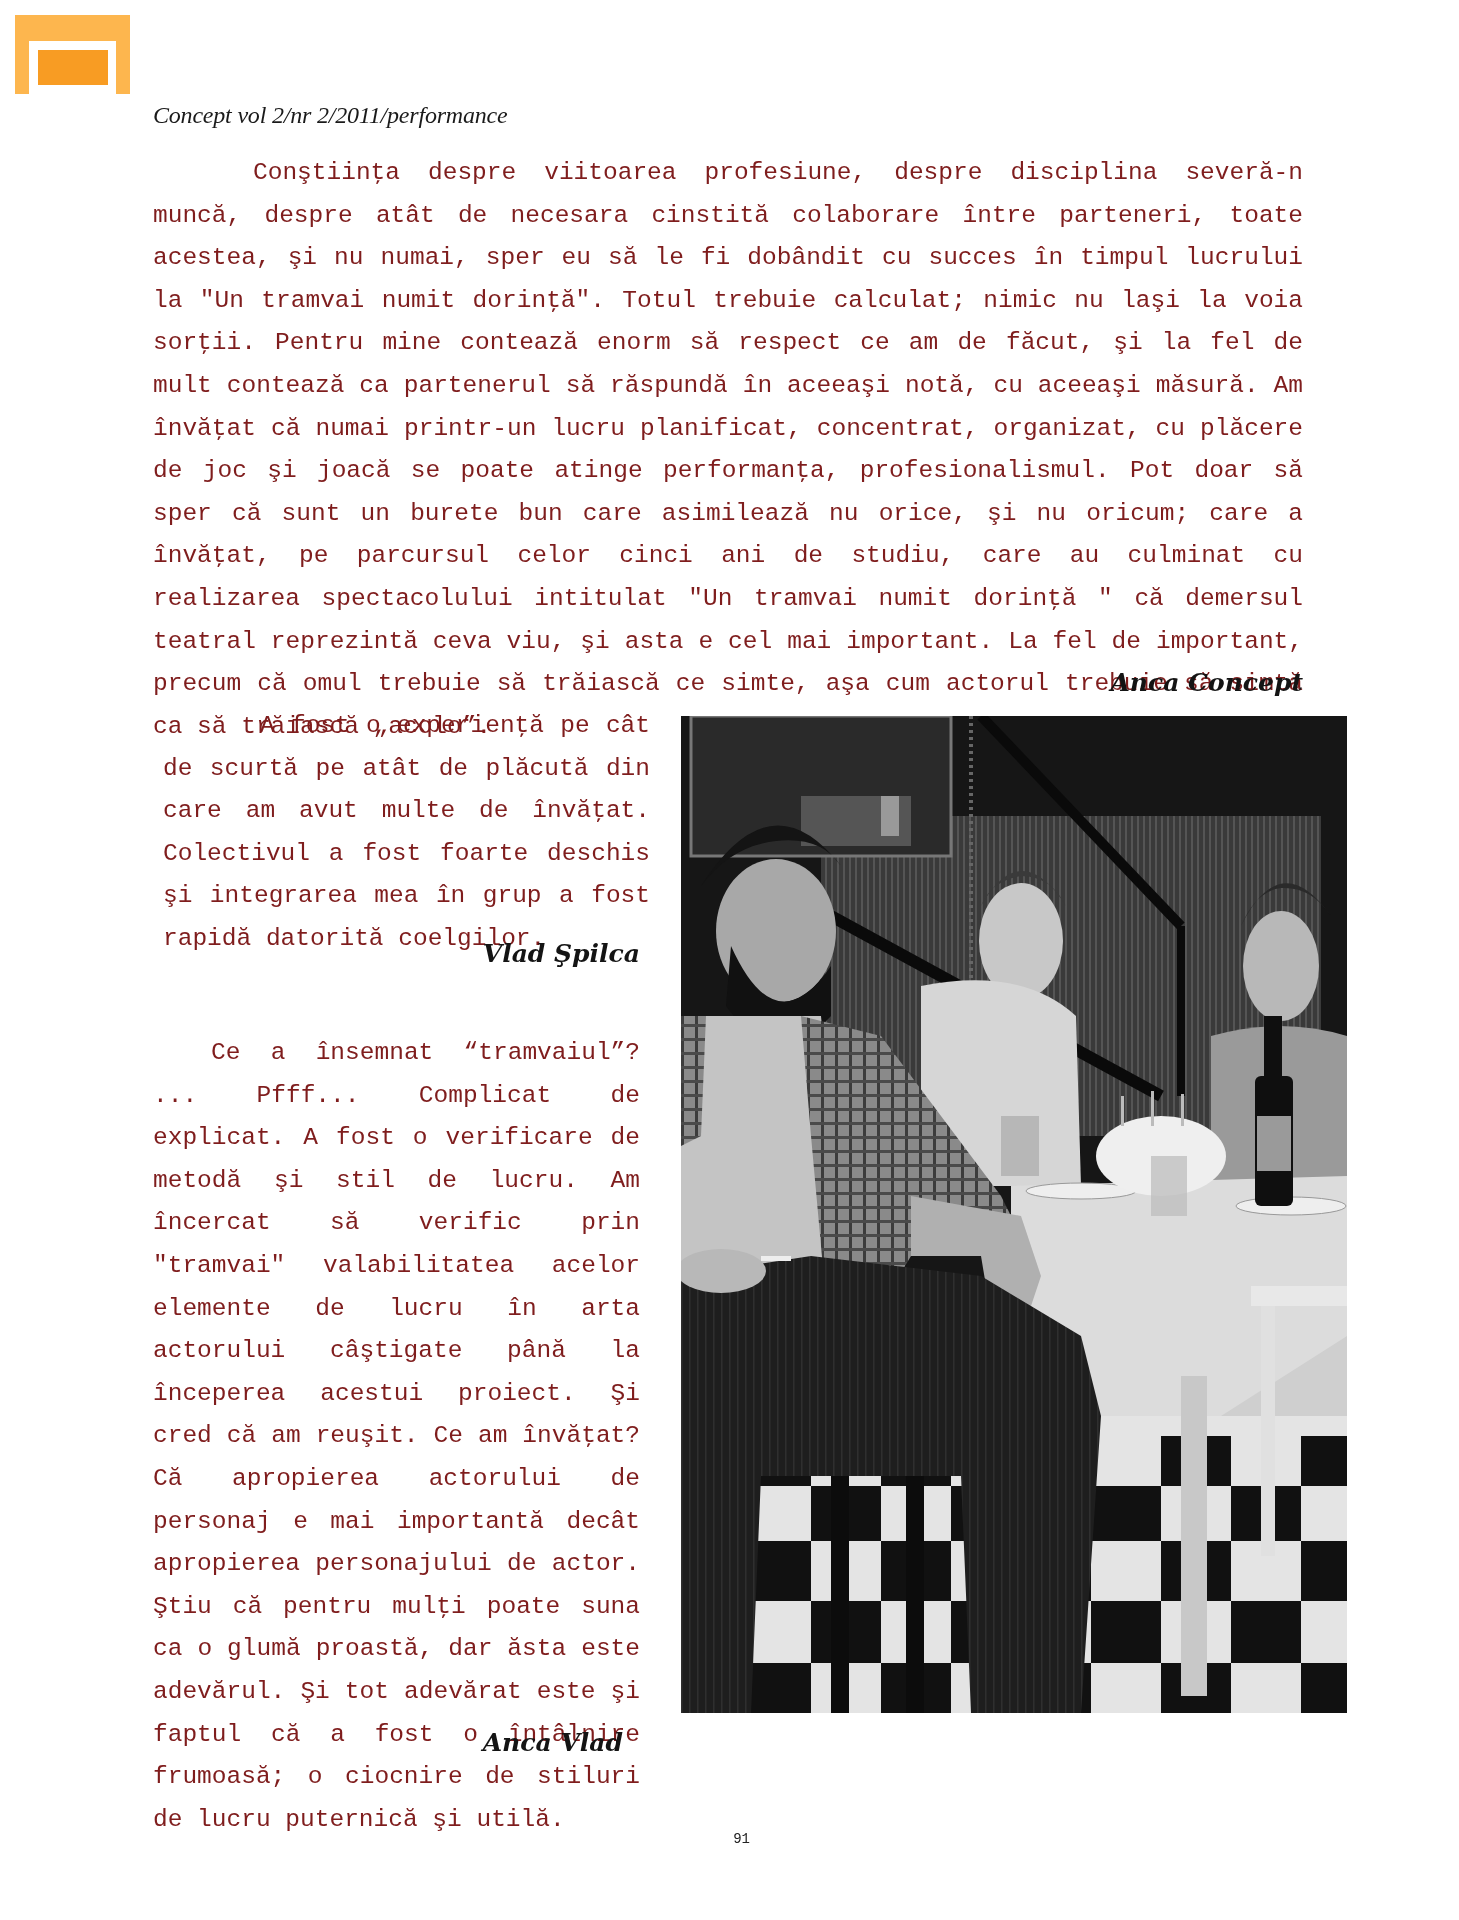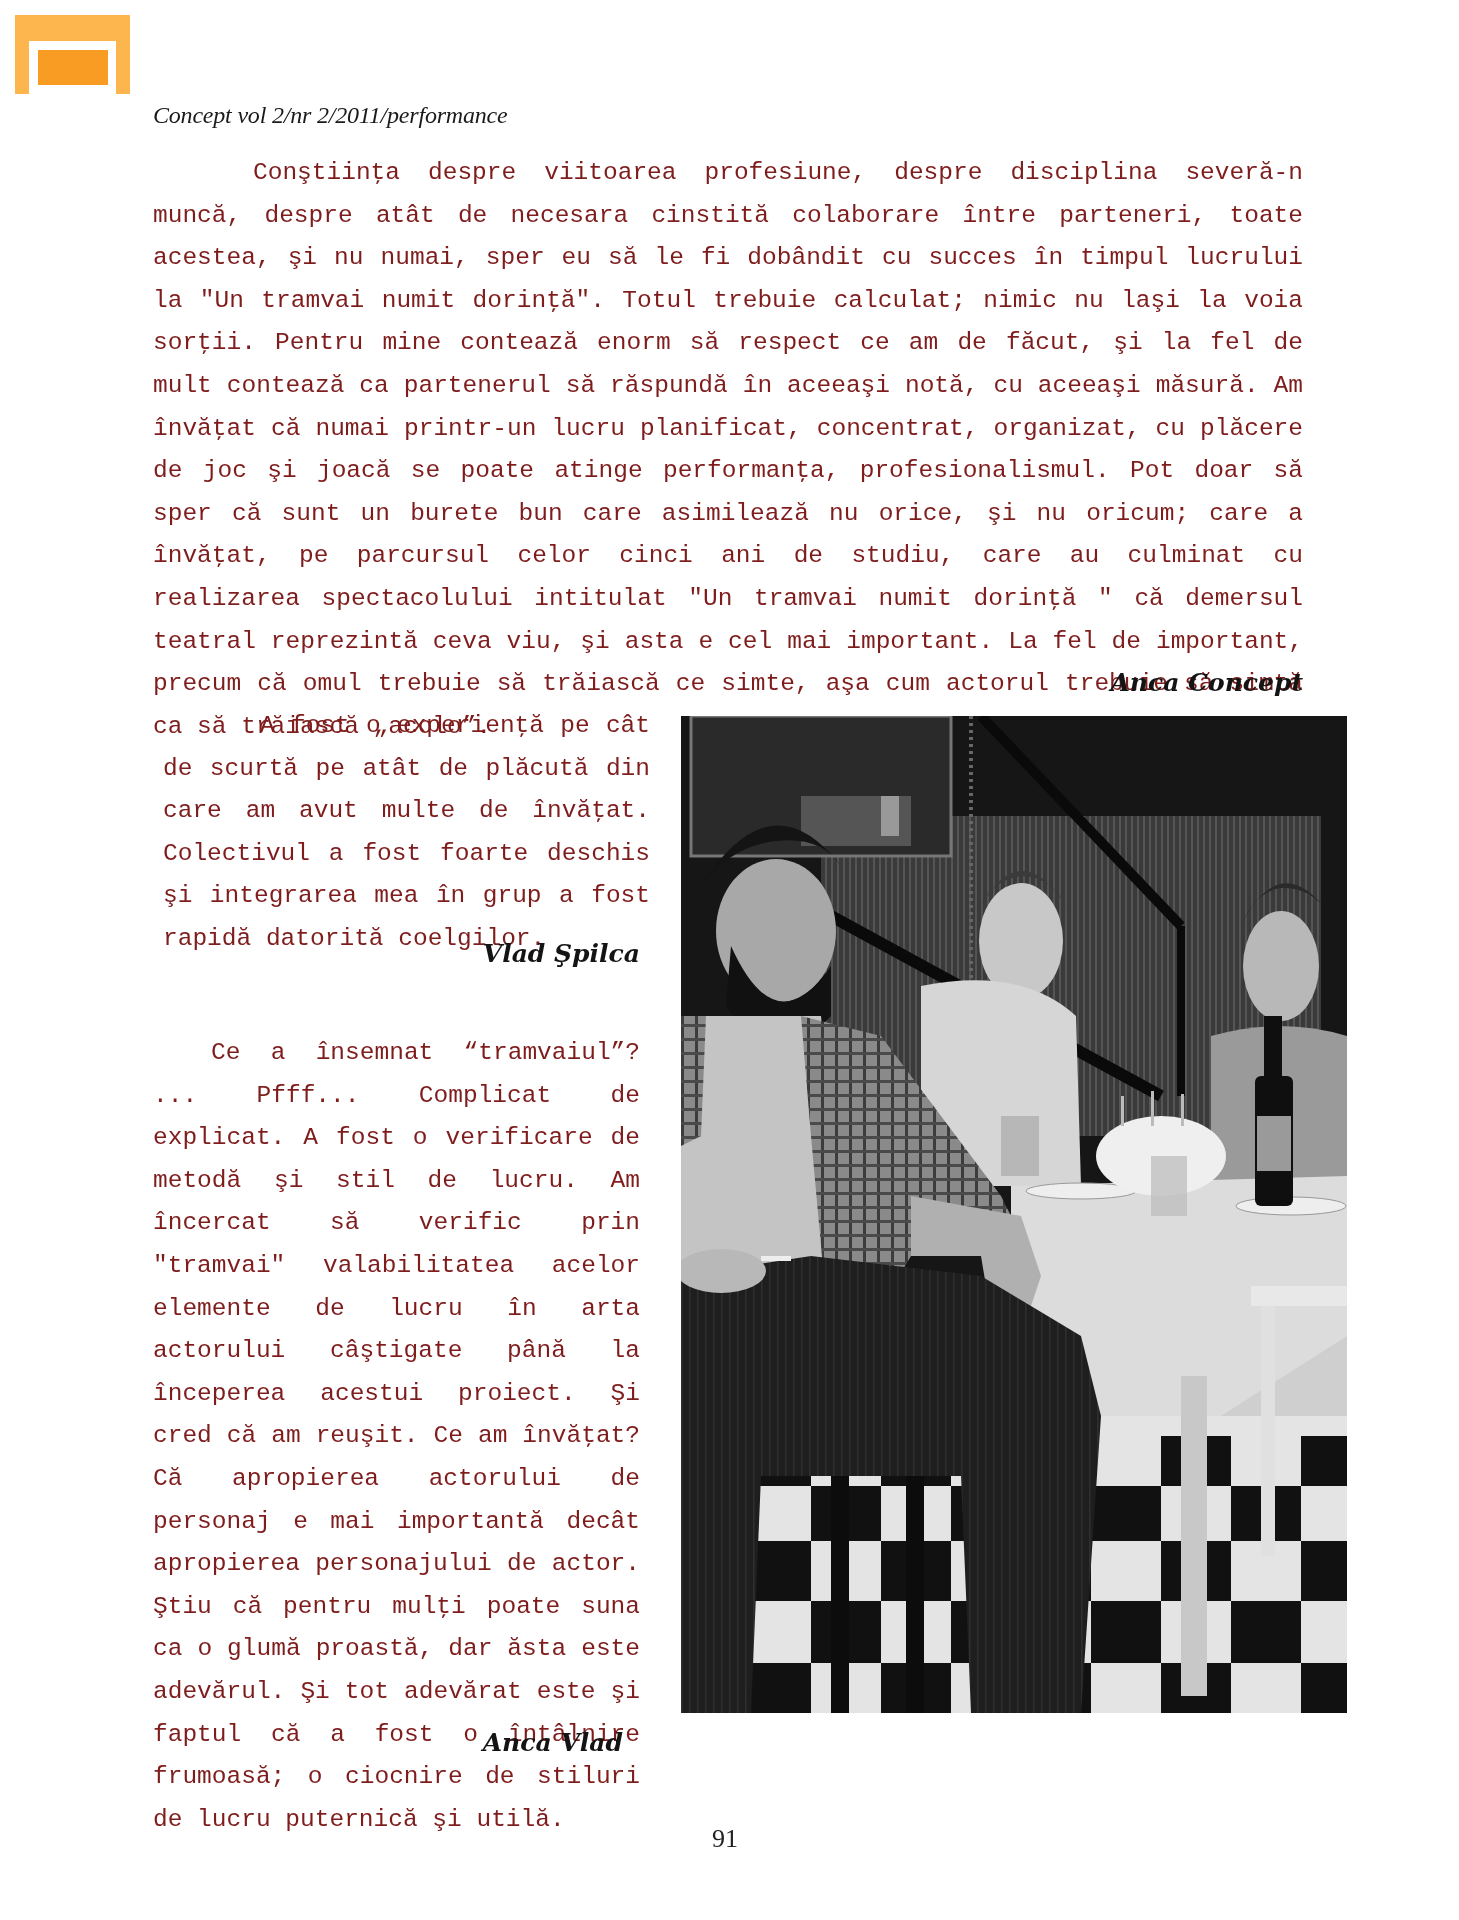--- a/index.html
+++ b/index.html
@@ -47,23 +47,23 @@
   .p3 .indent { width: 58px; }
   .sig3 { left: 400px; top: 1728px; width: 223px; }
 
   .photo {
     position: absolute; left: 681px; top: 716px; width: 666px; height: 997px;
     overflow: hidden; background: #1b1b1b;
   }
   .photo svg { display: block; width: 100%; height: 100%; }
 
   .page-number {
-    position: absolute; left: 700px; top: 1826px; width: 50px; text-align: center;
-    font-family: Liberation Serif, serif;
-    font-size: 26px; line-height: 26px; color: #222;
+    position: absolute; left: 700px; top: 1826px; width: 50px; text-align: right;
+    font-family: Liberation Mono, monospace;
+    font-size: 14px; line-height: 26px; color: #222;
   }
 </style>
 </head>
 <body>
 
 <div class="logo">
   <div class="frame-top" style="background:#FDB64E"></div>
   <div class="leg-l" style="background:#FDB64E"></div>
   <div class="leg-r" style="background:#FDB64E"></div>
   <div class="inner" style="background:#F89C23"></div>

